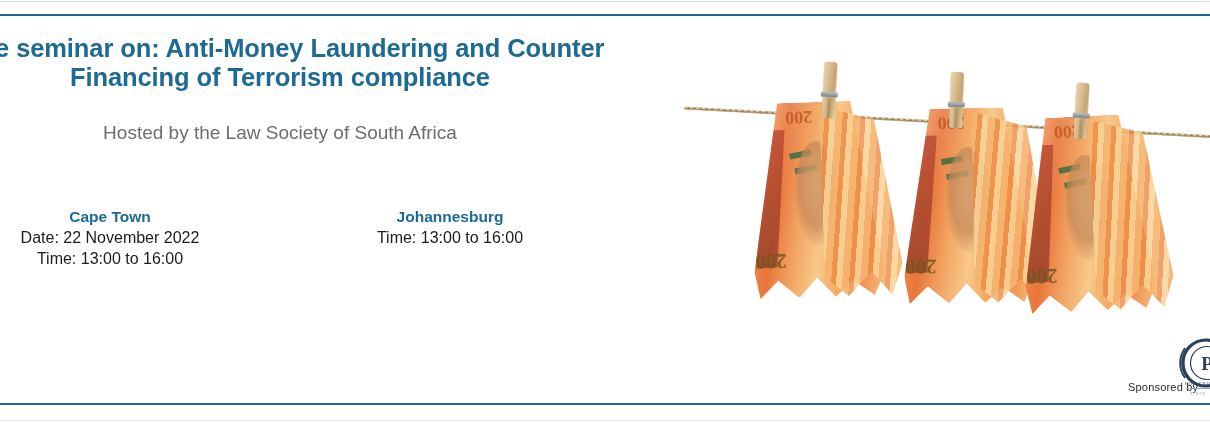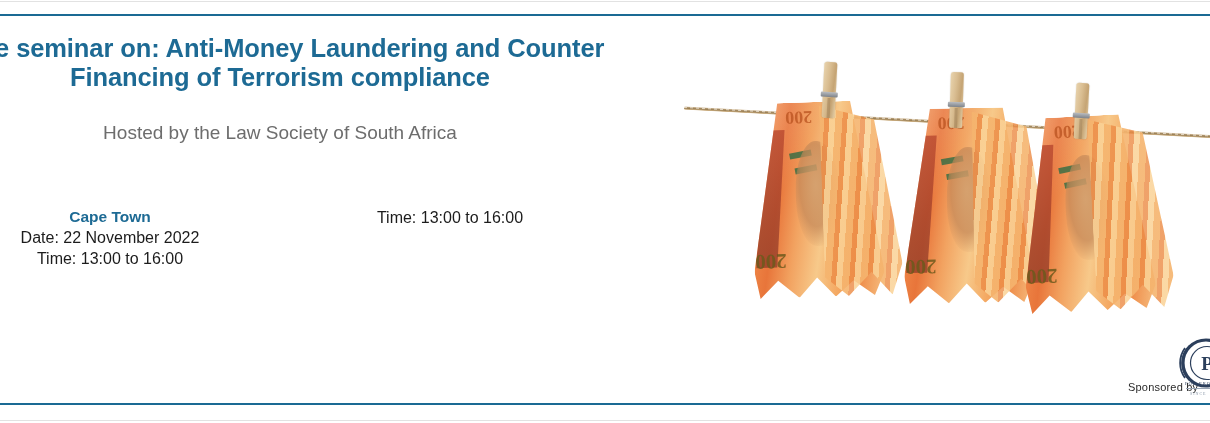--- a/index.html
+++ b/index.html
@@ -296,20 +296,21 @@
     <p class="hosted-by">Hosted by the Law Society of South Africa</p>
   </div>
 
   <div class="events">
     <div class="event">
       <span class="event-city">Cape Town</span>
       <span class="event-line">Date: 22 November 2022</span>
       <span class="event-line">Time: 13:00 to 16:00</span>
     </div>
     <div class="event">
+      <span class="event-city">Johannesburg</span>
       <span class="event-line">Time: 13:00 to 16:00</span>
     </div>
   </div>
 
   <div class="money-photo">
 
     <div class="rope"></div>
 
     <div class="note" style="left:92px; top:52px; transform:rotate(-2deg);">
       <div class="bill">

